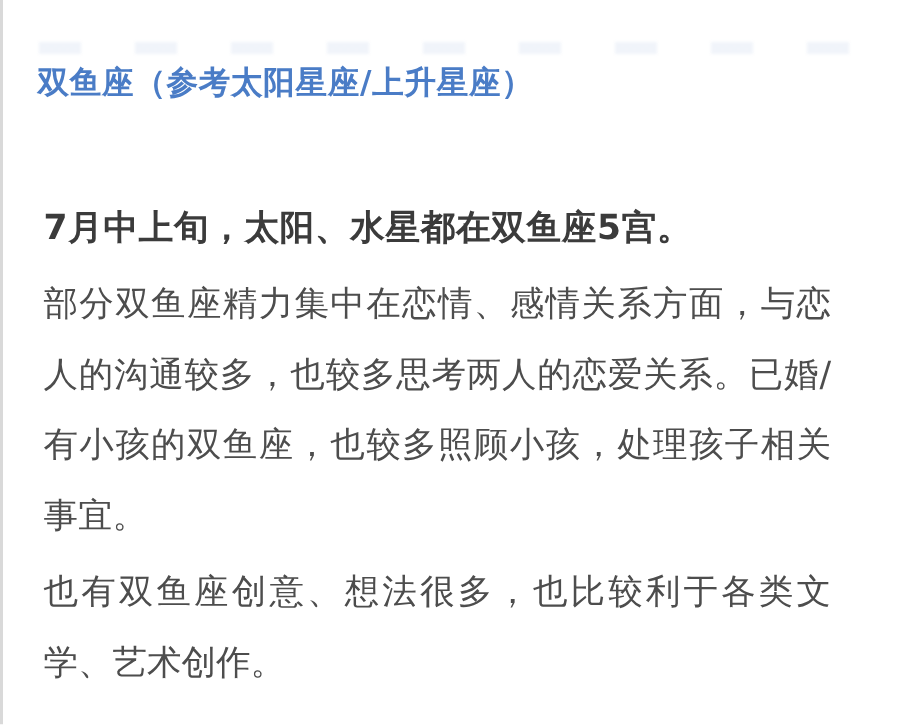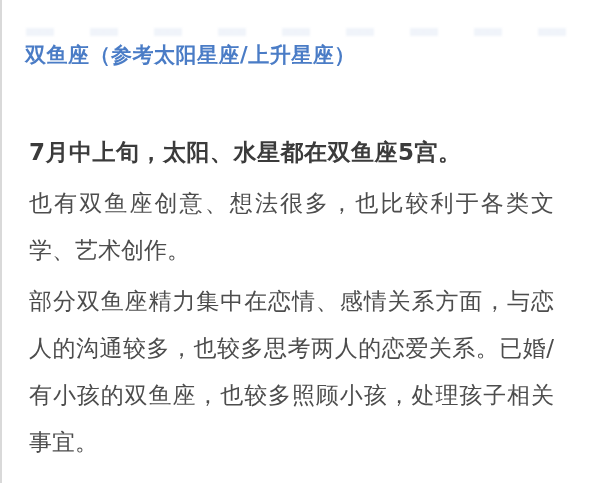--- a/index.html
+++ b/index.html
@@ -63,16 +63,16 @@
 </head>
 <body>
 
 <div class="page">
   <div class="ghost-band"></div>
 
   <h1 class="title">双鱼座（参考太阳星座/上升星座）</h1>
 
   <div class="body-text">
     <p class="lead">7月中上旬，太阳、水星都在双鱼座5宫。</p>
+    <p>部分双鱼座精力集中在恋情、感情关系方面，与恋人的沟通较多，也较多思考两人的恋爱关系。已婚/有小孩的双鱼座，也较多照顾小孩，处理孩子相关事宜。</p>
     <p>也有双鱼座创意、想法很多，也比较利于各类文学、艺术创作。</p>
-    <p>部分双鱼座精力集中在恋情、感情关系方面，与恋人的沟通较多，也较多思考两人的恋爱关系。已婚/有小孩的双鱼座，也较多照顾小孩，处理孩子相关事宜。</p>
   </div>
 </div>
 
 </body></html>

